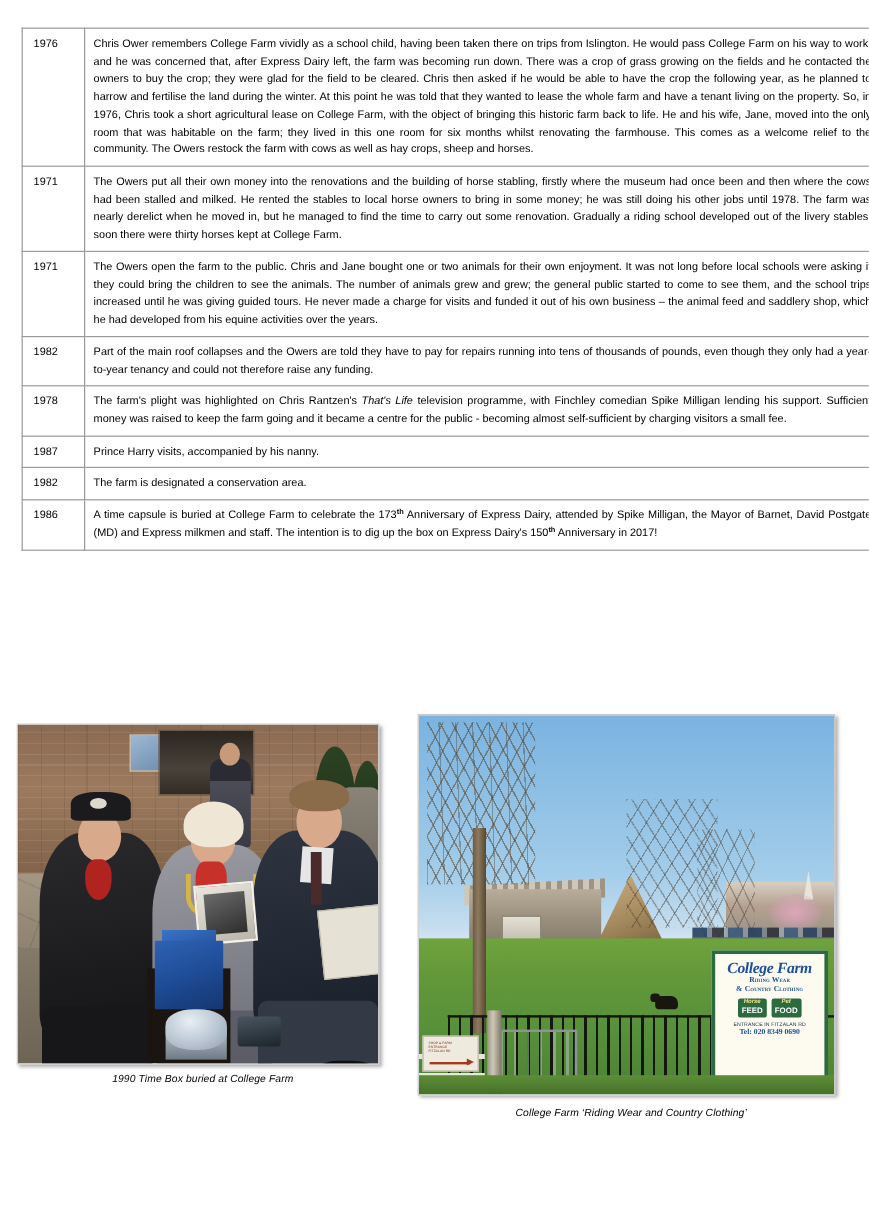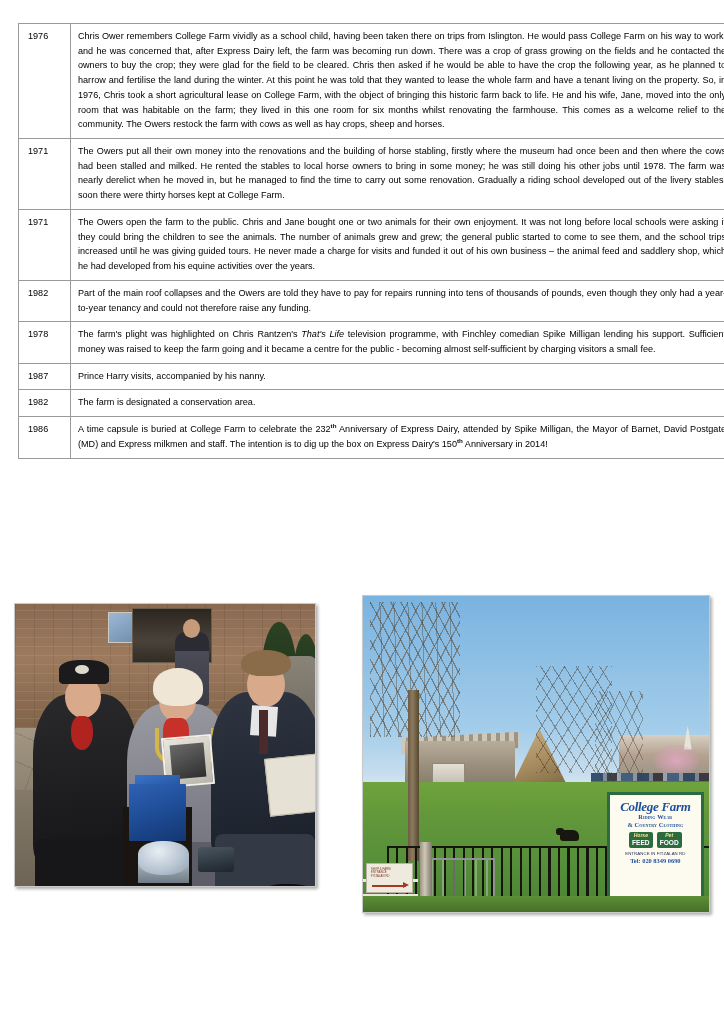--- a/index.html
+++ b/index.html
@@ -68,21 +68,21 @@
     left: 0;
     top: 595px;
     width: 724px;
     height: 360px;
   }
 
   .figure {
     position: absolute;
   }
   .fig-left  { left: 14px;  top: 8px;  width: 310px; }
-  .fig-right { left: 362px; top: 0px;  width: 356px; }
+  .fig-right { left: 348px; top: 0px;  width: 356px; }
 
   .photo-frame {
     border: 1px solid #c9c9c9;
     box-shadow: 2px 2px 3px rgba(0,0,0,0.32);
     background: #ffffff;
     padding: 0;
     overflow: hidden;
     position: relative;
   }
   .photo-frame.left-photo  { width: 300px; height: 282px; }
@@ -431,21 +431,21 @@
         <td class="col-text">Prince Harry visits, accompanied by his nanny.</td>
       </tr>
 
       <tr>
         <td class="col-year">1982</td>
         <td class="col-text">The farm is designated a conservation area.</td>
       </tr>
 
       <tr>
         <td class="col-year">1986</td>
-        <td class="col-text"><span>A time capsule is buried at College Farm to celebrate the 232</span><sup>th</sup><span> Anniversary of Express Dairy, attended by Spike Milligan, the Mayor of Barnet, David Postgate (MD) and Express milkmen and staff. The intention is to dig up the box on Express Dairy's 150</span><sup>th</sup><span> Anniversary in 2014!</span></td>
+        <td class="col-text"><span>A time capsule is buried at College Farm to celebrate the 173</span><sup>th</sup><span> Anniversary of Express Dairy, attended by Spike Milligan, the Mayor of Barnet, David Postgate (MD) and Express milkmen and staff. The intention is to dig up the box on Express Dairy's 150</span><sup>th</sup><span> Anniversary in 2017!</span></td>
       </tr>
 
     </tbody>
   </table>
 
   <div class="figures">
 
     <div class="figure fig-left">
       <div class="photo-frame left-photo">
         <div class="scene-capsule">
@@ -493,20 +493,21 @@
 
           <div class="cap-photo-held"></div>
           <div class="cap-hole"></div>
           <div class="cap-boxlid"></div>
           <div class="cap-box"></div>
           <div class="cap-tin2"></div>
           <div class="cap-tin"></div>
           <div class="cap-radio"></div>
         </div>
       </div>
+      <div class="caption">1990 Time Box buried at College Farm</div>
     </div>
 
     <div class="figure fig-right">
       <div class="photo-frame right-photo">
         <div class="scene-farm">
           <div class="f-sky"></div>
           <div class="f-houses"></div>
           <div class="f-spire"></div>
           <div class="f-barn-roof"></div>
           <div class="f-barn"></div>
@@ -552,16 +553,17 @@
                 <div class="b2">FOOD</div>
               </div>
             </div>
             <div class="fs-entrance">ENTRANCE IN FITZALAN RD</div>
             <div class="fs-tel">Tel: 020 8349 0690</div>
           </div>
 
           <div class="f-grassfront"></div>
         </div>
       </div>
+      <div class="caption">College Farm ‘Riding Wear and Country Clothing’</div>
     </div>
 
   </div>
 </div>
 
 </body></html>

